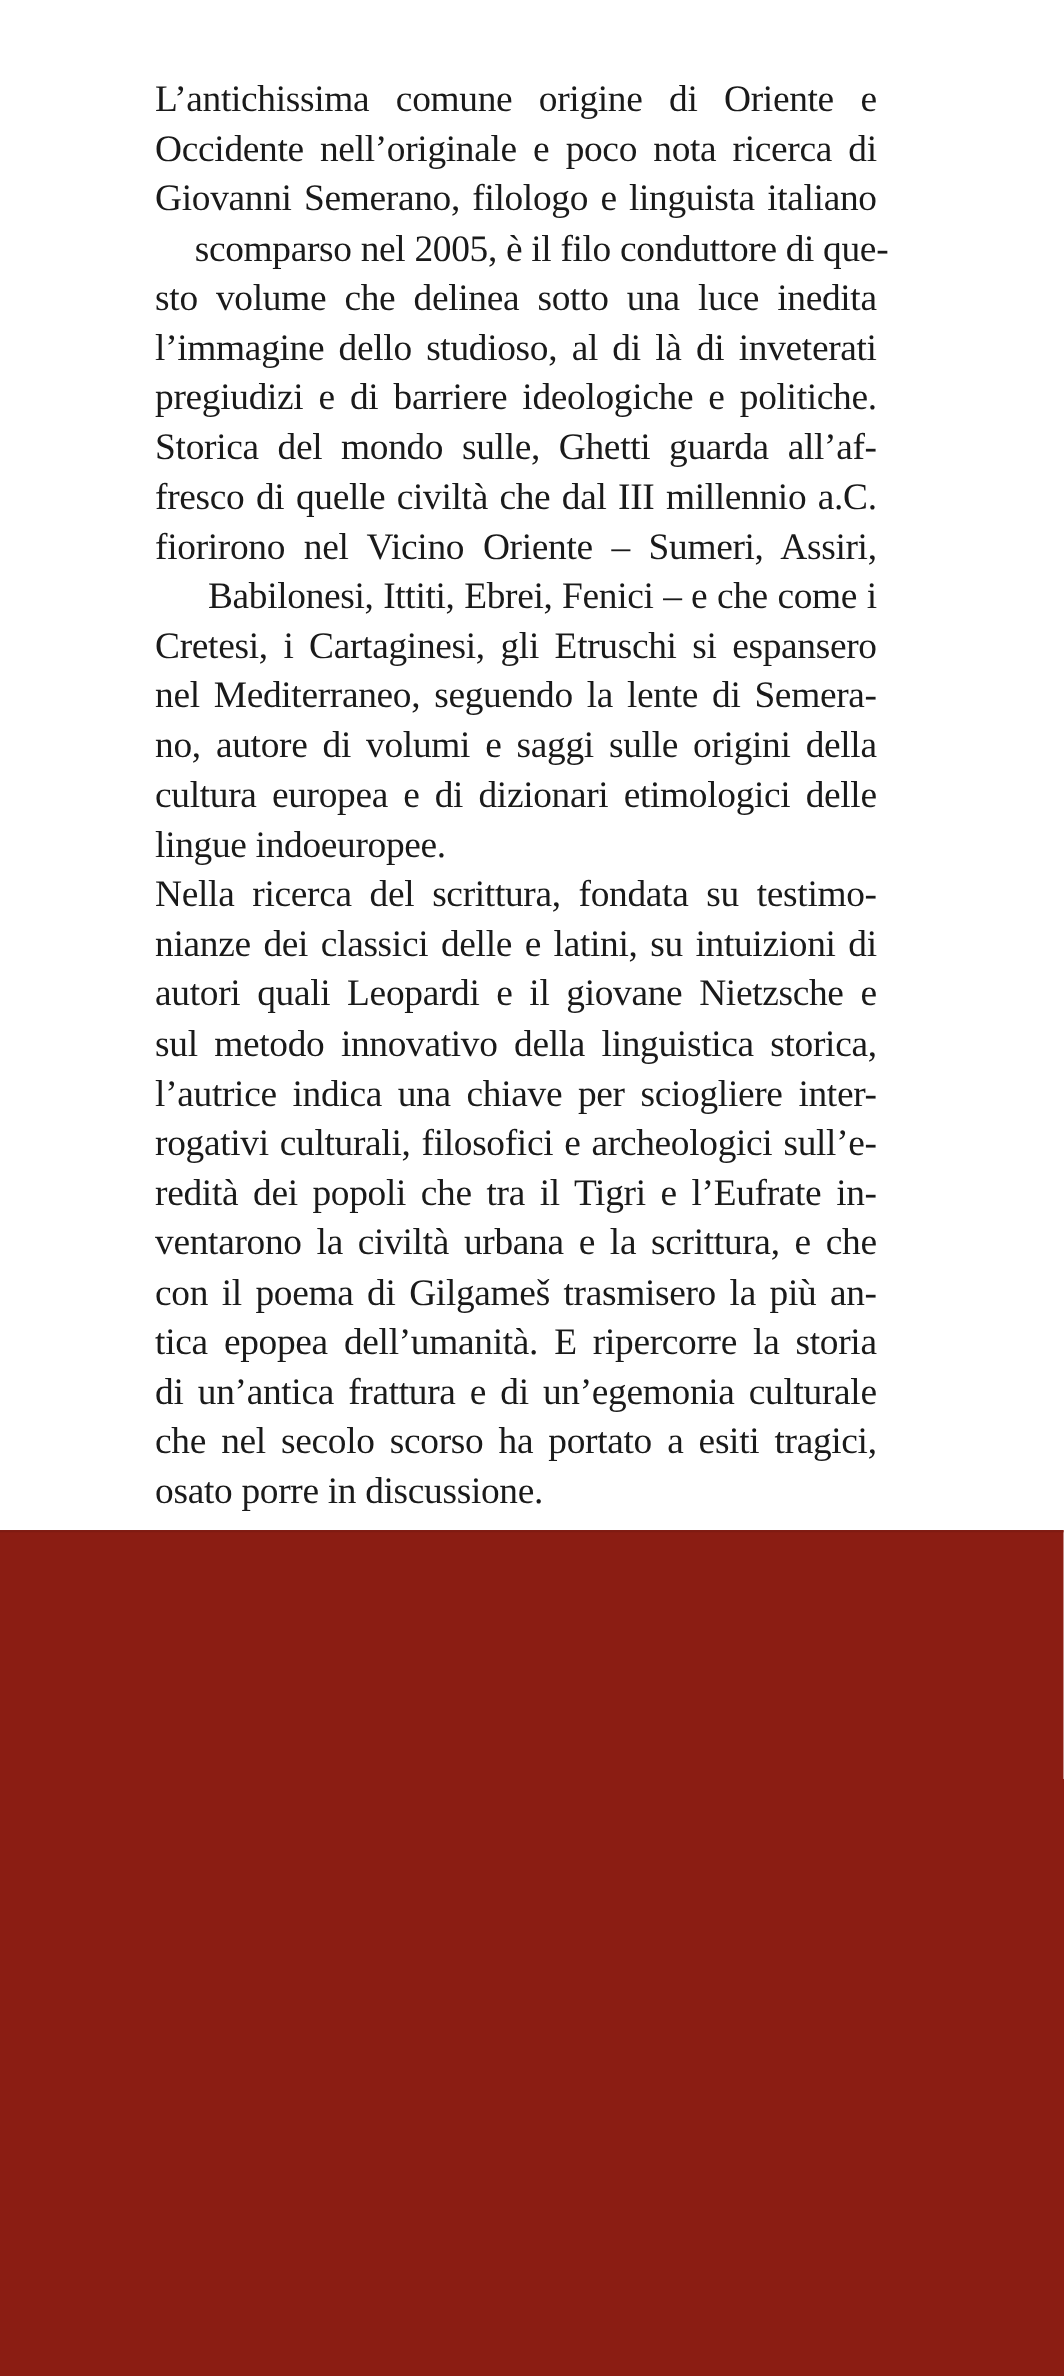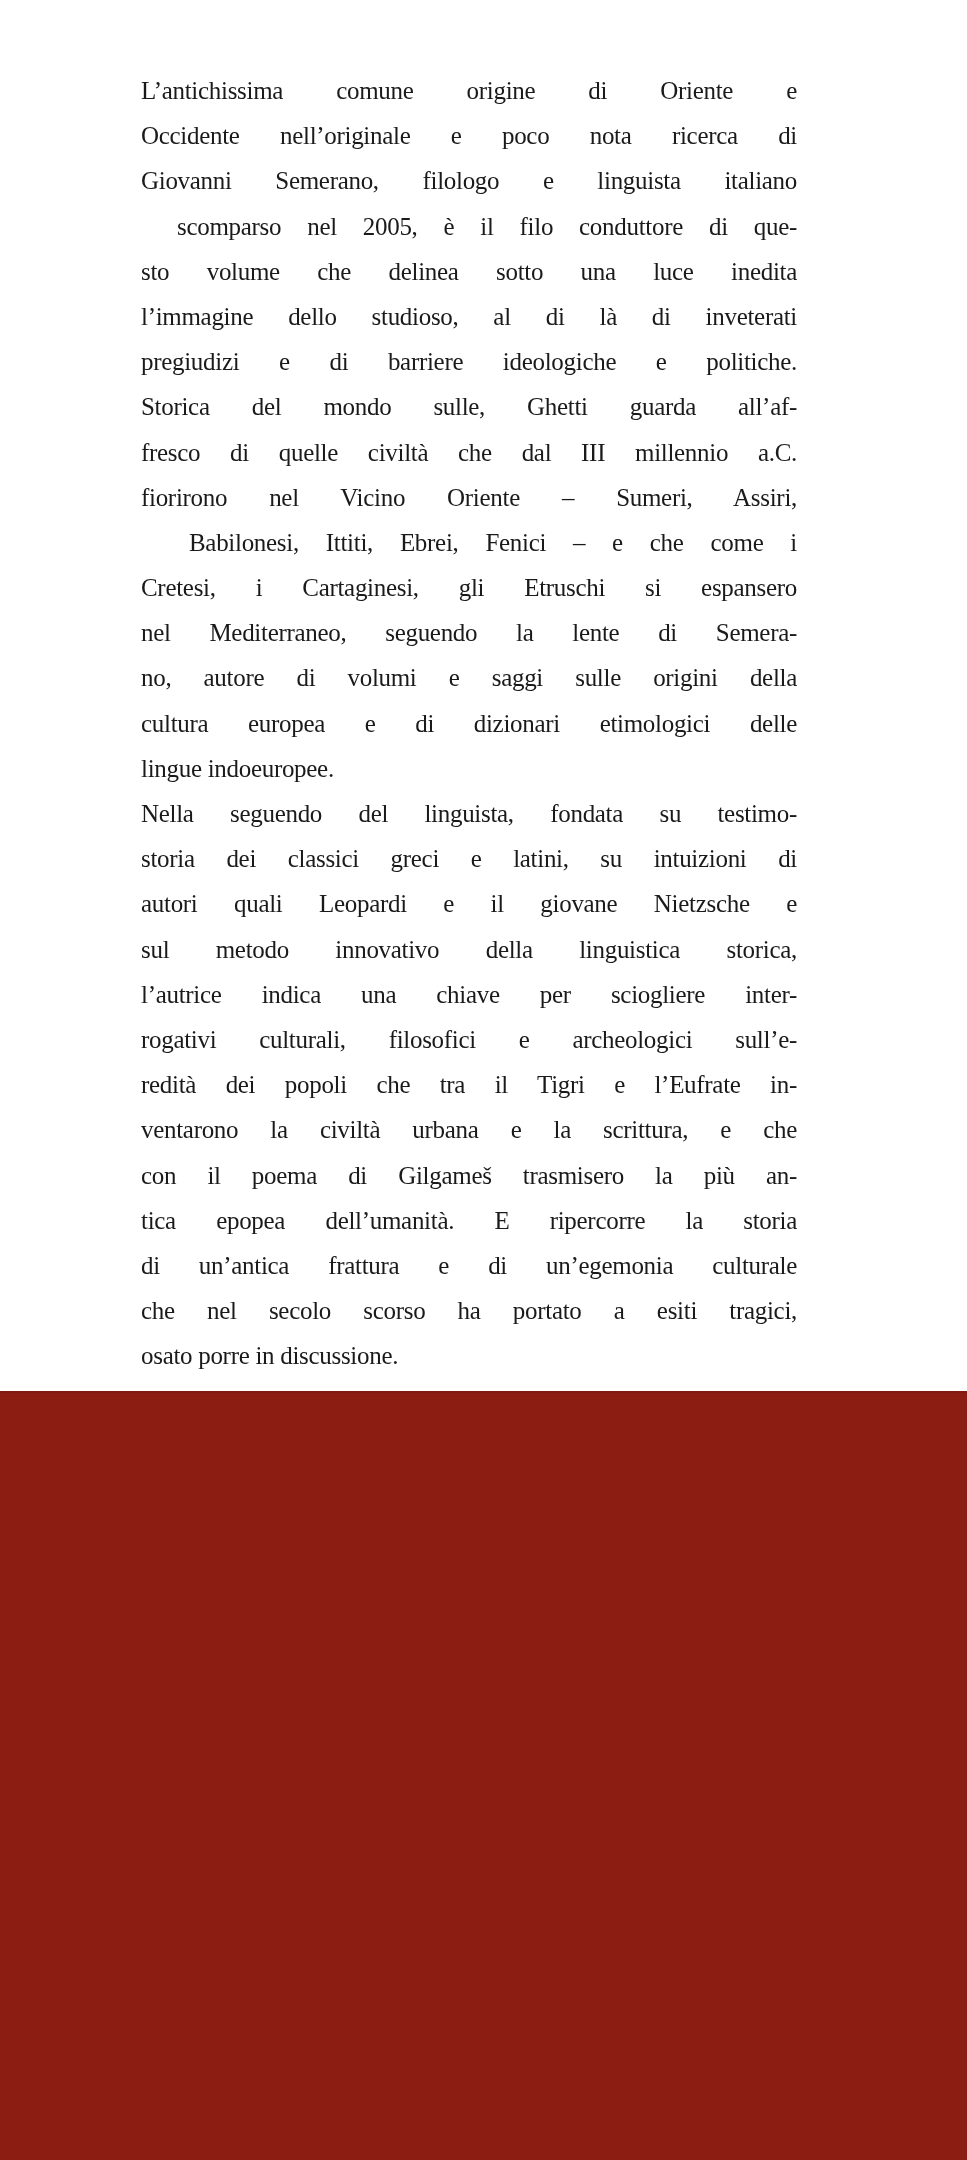--- a/index.html
+++ b/index.html
@@ -19,21 +19,21 @@
       width: 967px;
       height: 1391px;
       background: #ffffff;
     }
     .text-block {
       position: absolute;
       left: 141px;
       top: 68px;
       width: 656px;
       font-family: "Liberation Serif", "DejaVu Serif", serif;
-      font-size: 25px;
+      font-size: 34px;
       line-height: 45.2px;
       color: #1a1a1a;
     }
     .line {
       display: block;
       height: 45.2px;
       white-space: nowrap;
       text-align: justify;
       text-align-last: justify;
       overflow: visible;
@@ -79,22 +79,22 @@
       <span class="line"><span style="word-spacing: 0px;">fiorirono nel Vicino Oriente – Sumeri, Assiri,</span></span>
       <span class="line"><span style="word-spacing: 0px; margin-left: 48px;">Babilonesi, Ittiti, Ebrei, Fenici – e che come i</span></span>
       <span class="line"><span style="word-spacing: 0px;">Cretesi, i Cartaginesi, gli Etruschi si espansero</span></span>
       <span class="line"><span style="word-spacing: 0px;">nel Mediterraneo, seguendo la lente di Semera-</span></span>
       <span class="line"><span style="word-spacing: 0px;">no, autore di volumi e saggi sulle origini della</span></span>
       <span class="line"><span style="word-spacing: 0px;">cultura europea e di dizionari etimologici delle</span></span>
       <span class="line last"><span>lingue indoeuropee.</span></span>
     </div>
 
     <div class="paragraph">
-      <span class="line"><span style="word-spacing: 0px;">Nella seguendo del linguista, fondata su testimo-</span></span>
-      <span class="line"><span style="word-spacing: 0px;">storia dei classici greci e latini, su intuizioni di</span></span>
+      <span class="line"><span style="word-spacing: 0px;">Nella ricerca del scrittura, fondata su testimo-</span></span>
+      <span class="line"><span style="word-spacing: 0px;">nianze dei classici delle e latini, su intuizioni di</span></span>
       <span class="line"><span style="word-spacing: 0px;">autori quali Leopardi e il giovane Nietzsche e</span></span>
       <span class="line"><span style="word-spacing: 0px;">sul metodo innovativo della linguistica storica,</span></span>
       <span class="line"><span style="word-spacing: 0px;">l’autrice indica una chiave per sciogliere inter-</span></span>
       <span class="line"><span style="word-spacing: 0px;">rogativi culturali, filosofici e archeologici sull’e-</span></span>
       <span class="line"><span style="word-spacing: 0px;">redità dei popoli che tra il Tigri e l’Eufrate in-</span></span>
       <span class="line"><span style="word-spacing: 0px;">ventarono la civiltà urbana e la scrittura, e che</span></span>
       <span class="line"><span style="word-spacing: 0px;">con il poema di Gilgameš trasmisero la più an-</span></span>
       <span class="line"><span style="word-spacing: 0px;">tica epopea dell’umanità. E ripercorre la storia</span></span>
       <span class="line"><span style="word-spacing: 0px;">di un’antica frattura e di un’egemonia culturale</span></span>
       <span class="line"><span style="word-spacing: 0px;">che nel secolo scorso ha portato a esiti tragici,</span></span>

